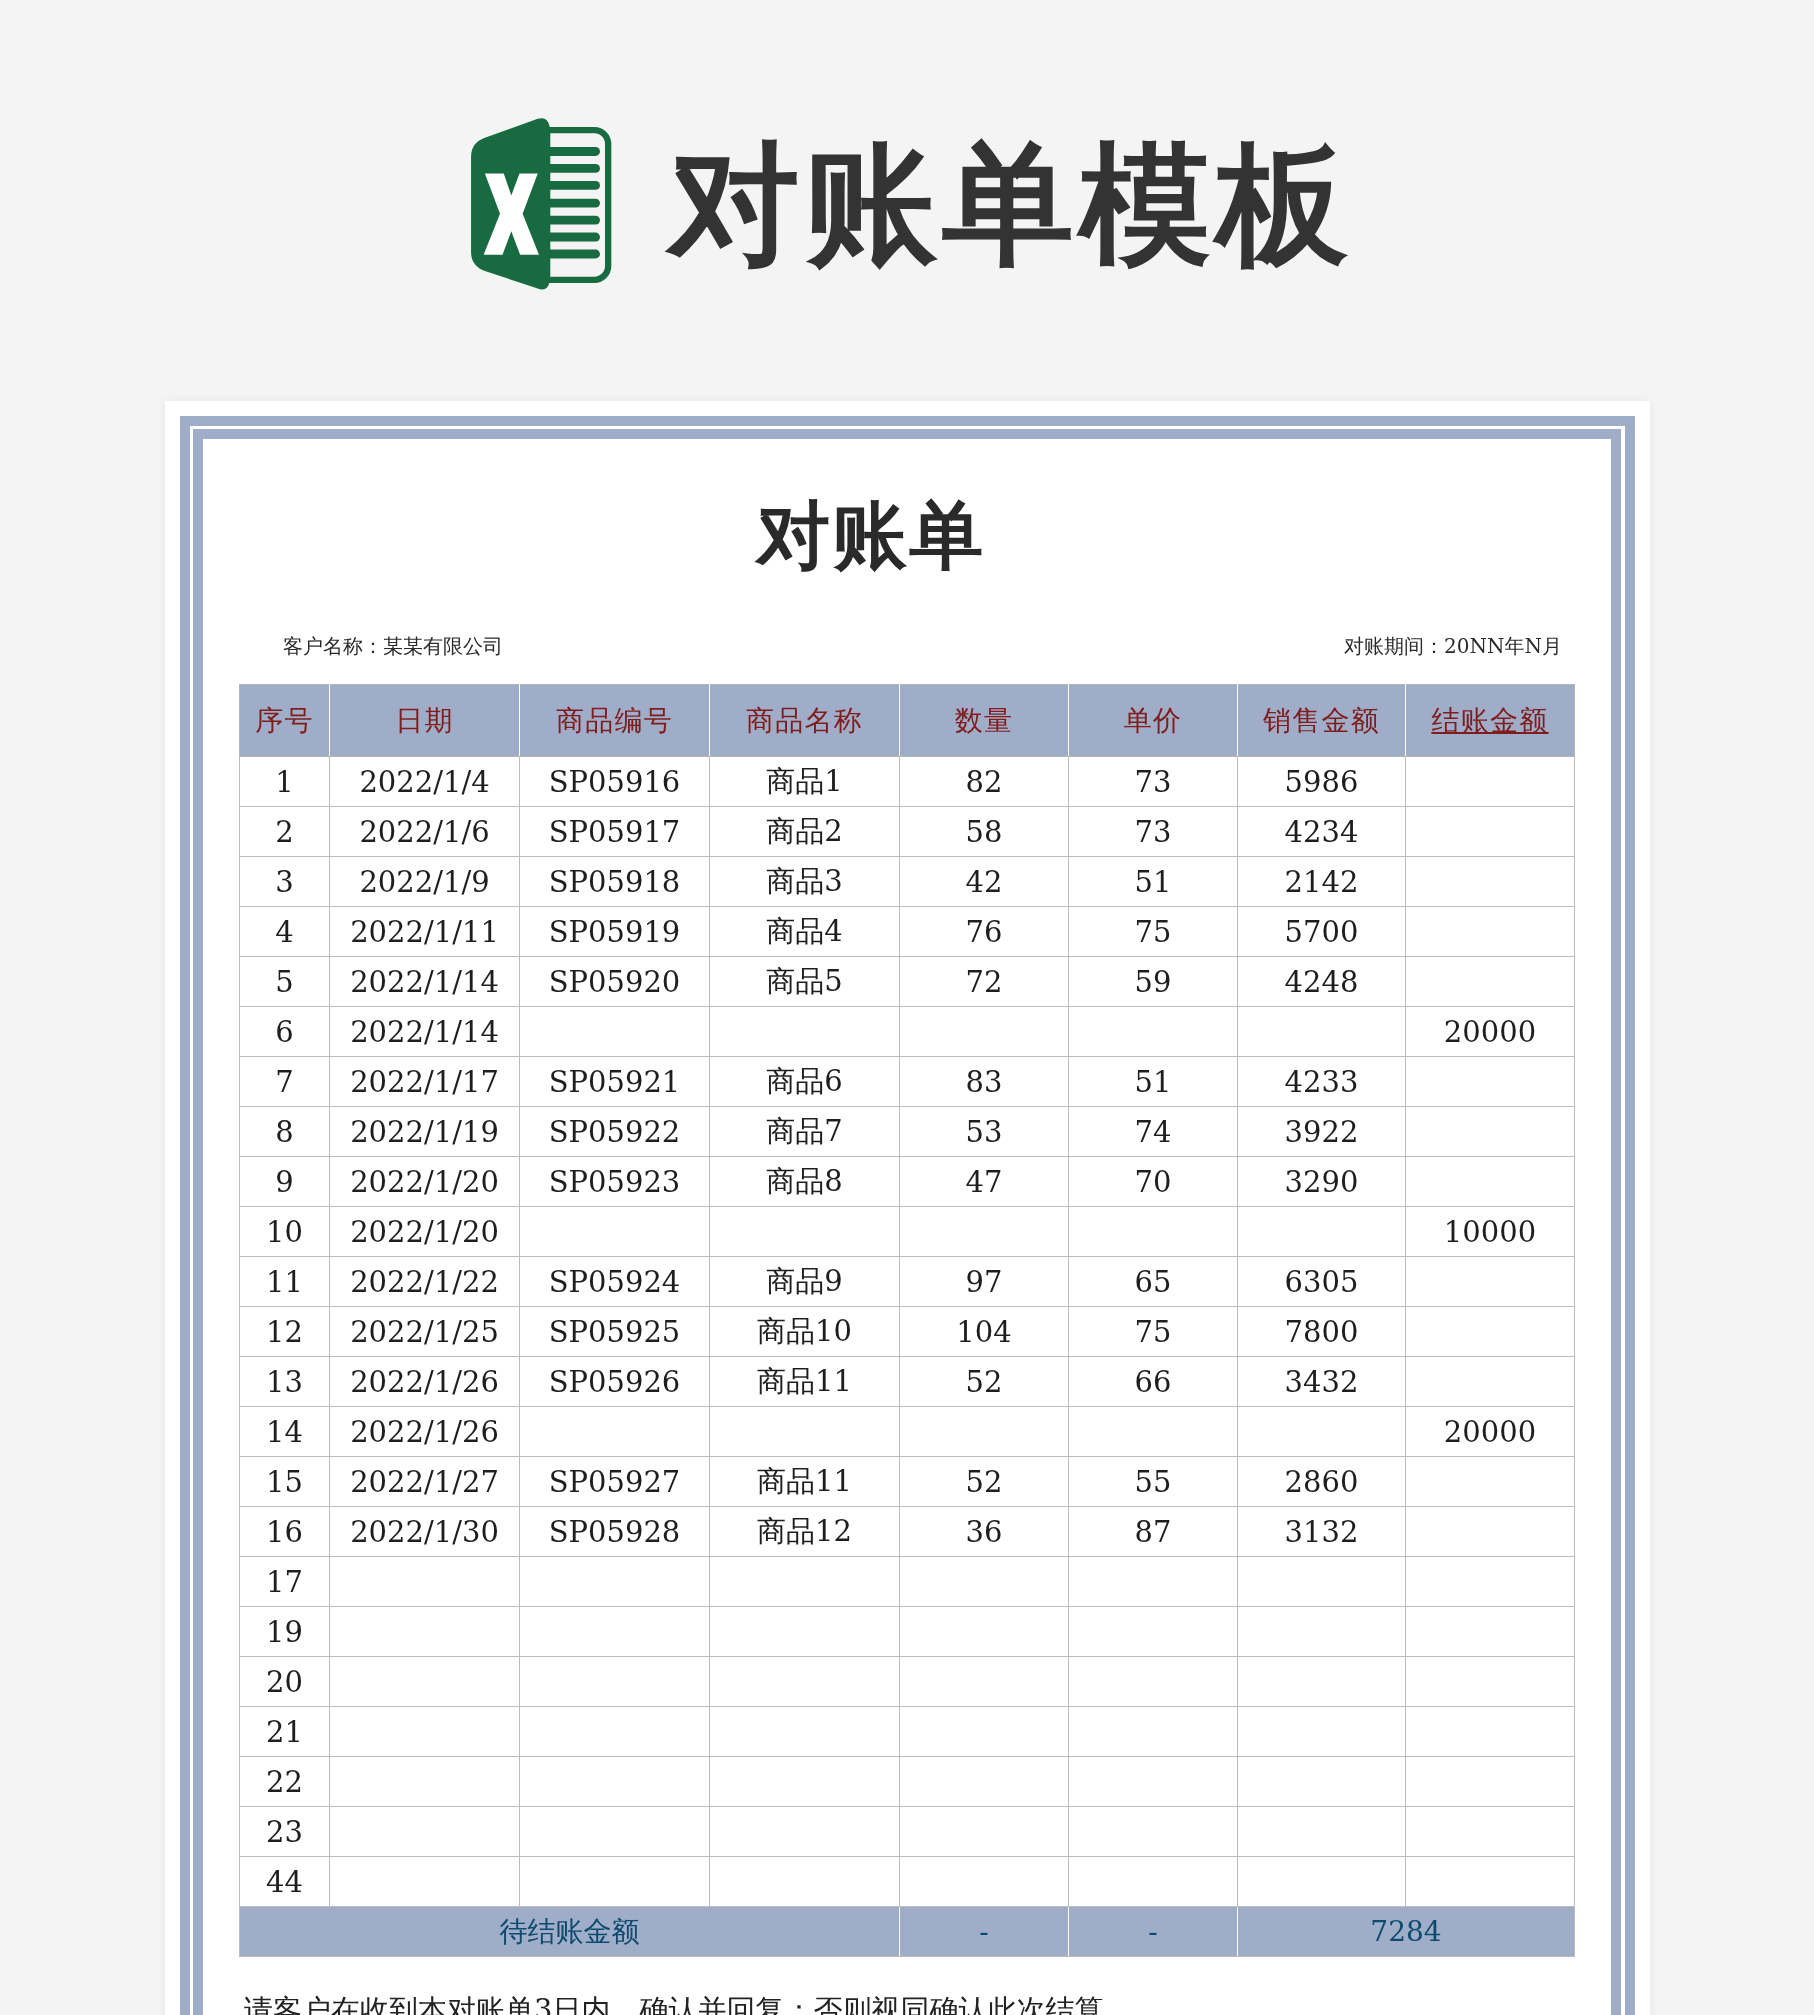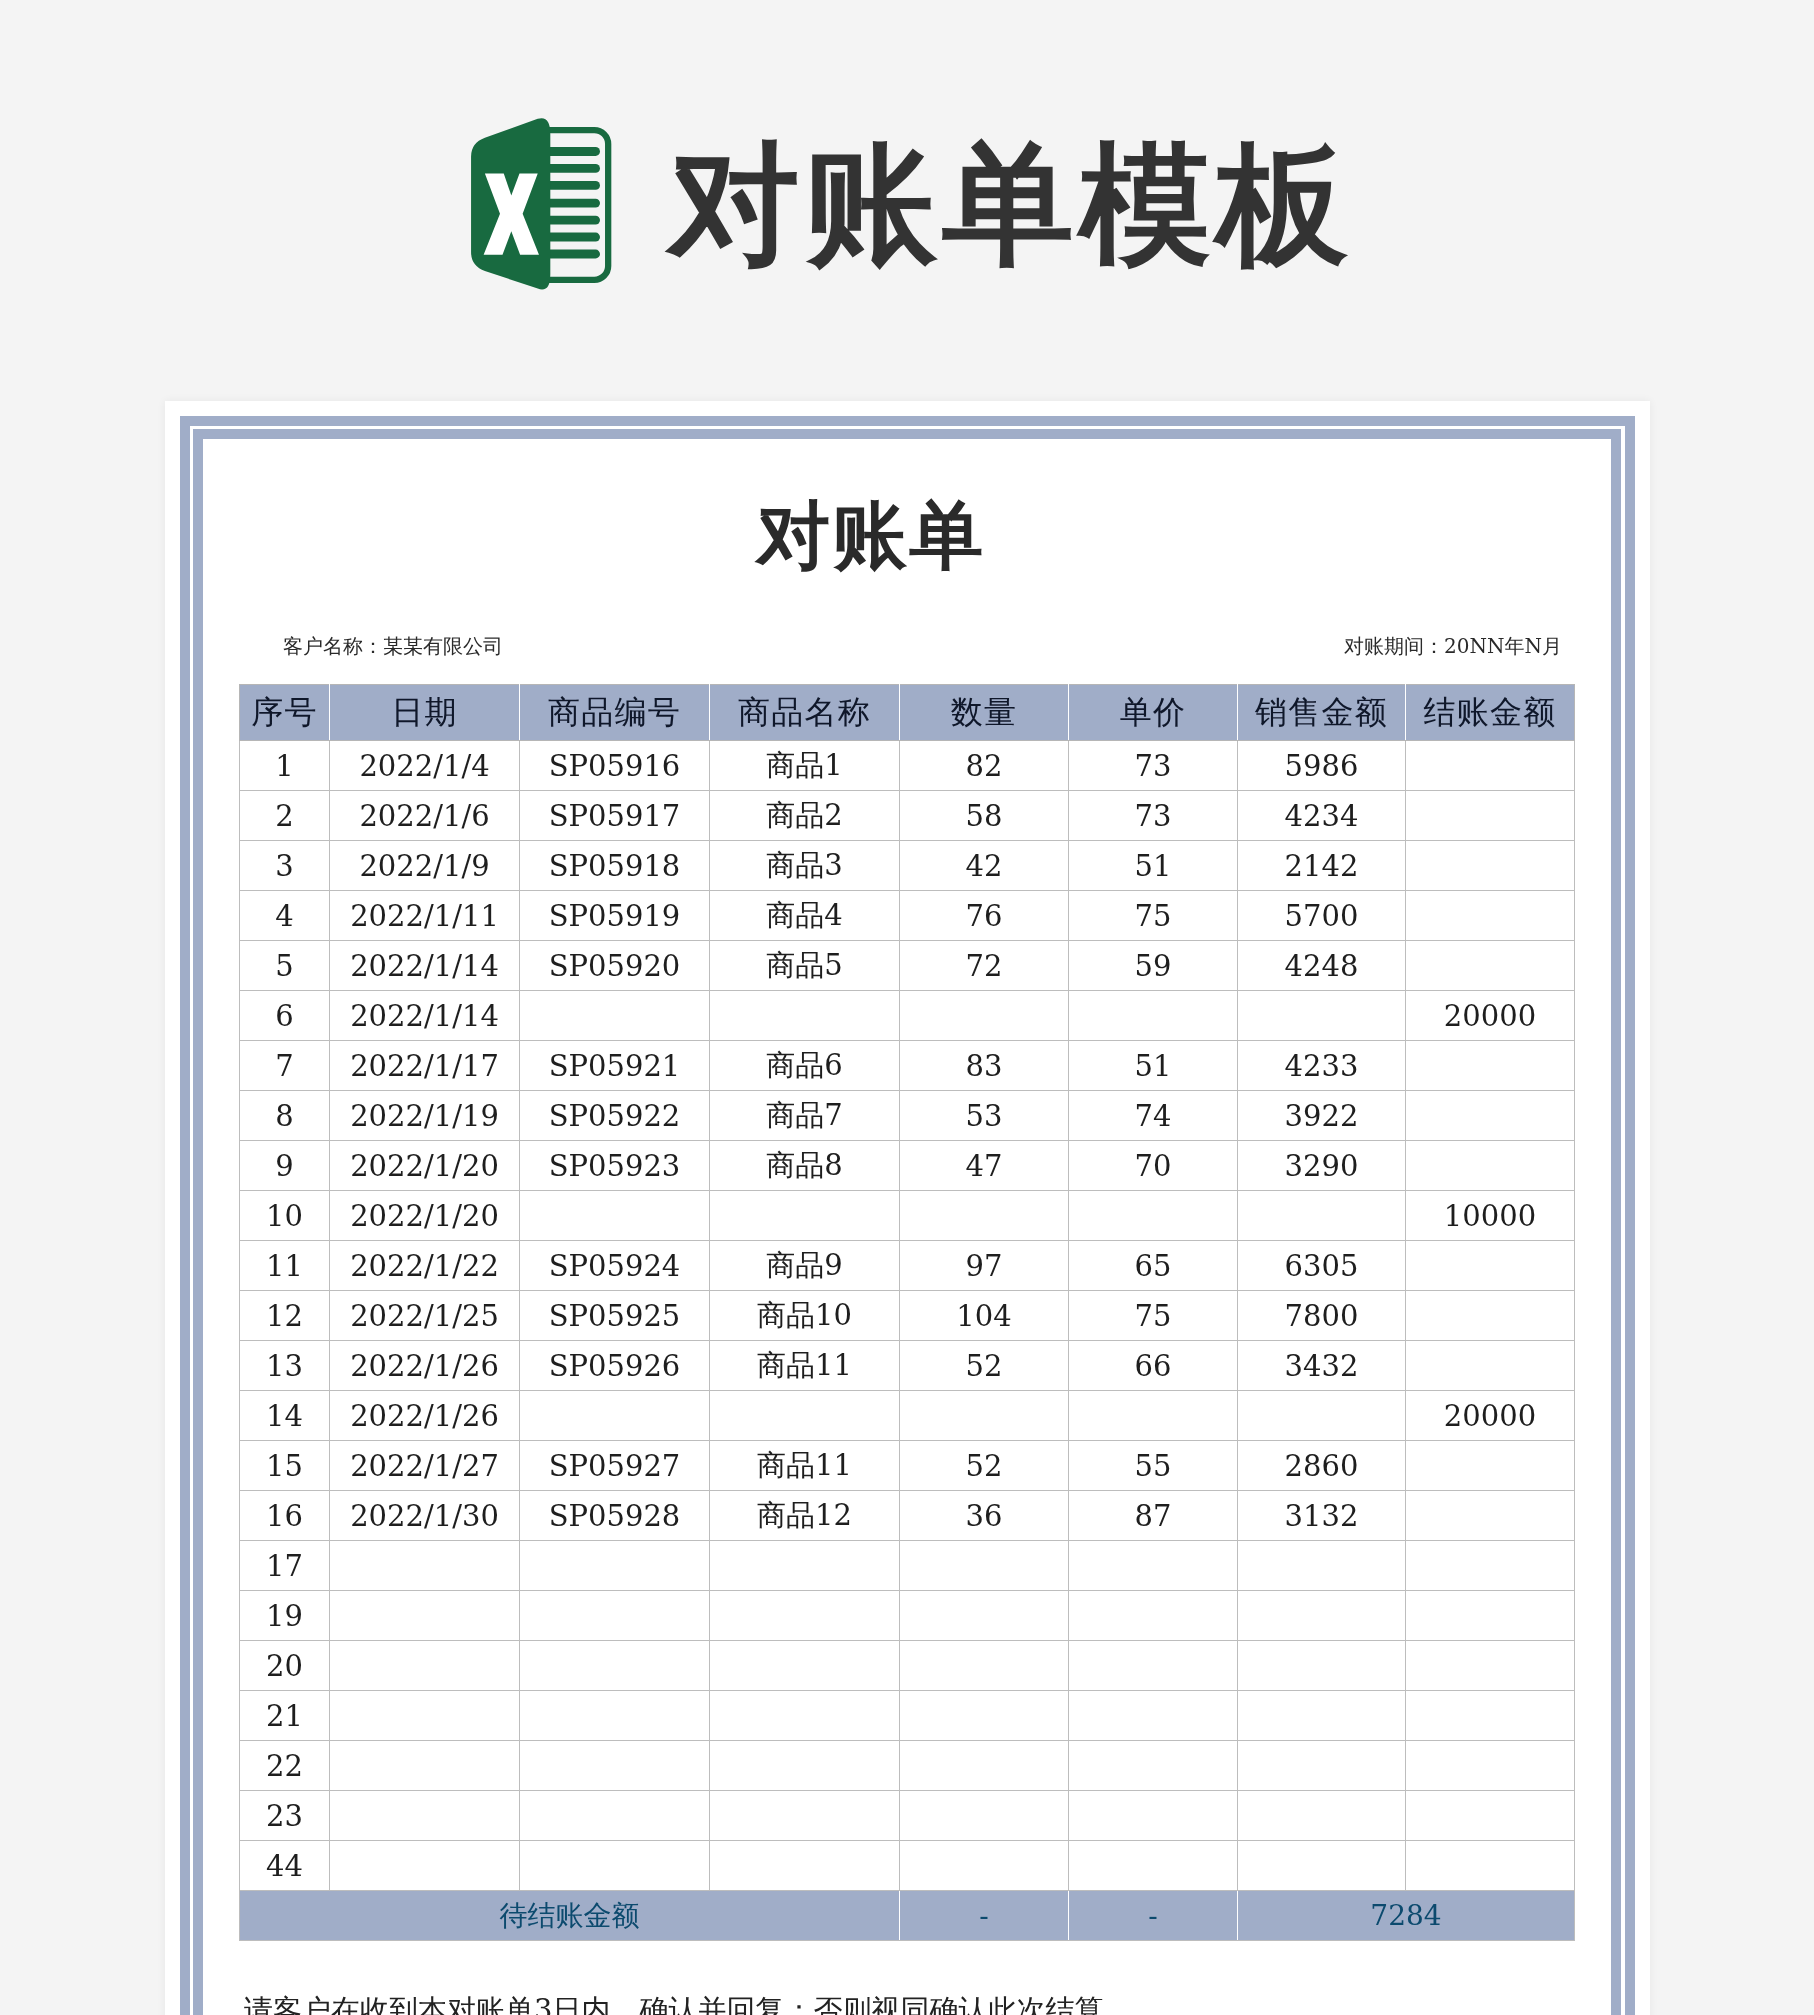--- a/index.html
+++ b/index.html
@@ -41,28 +41,28 @@
     position: absolute; top: 624px; font-size: 20px; line-height: 44px; color: #2a2a2a;
     white-space: nowrap;
   }
   .info-left { left: 283px; }
   .info-right { right: 253px; text-align: right; }
   table.ledger {
     position: absolute; left: 239px; top: 684px; width: 1335px;
     border-collapse: collapse; table-layout: fixed;
   }
   table.ledger th {
-    background: #a0adc8; color: #0f172a; font-weight: normal;
-    font-size: 32px; height: 55px; padding: 0; text-align: center;
+    background: #a0adc8; color: #7f1d1d; font-weight: normal;
+    font-size: 28px; height: 55px; padding: 8px; text-align: center;
     border-left: 1.9px solid #ffffff; border-right: 1.9px solid #ffffff;
     border-top: 1.3px solid #b6b6b6; border-bottom: 1.3px solid #b6b6b6;
     letter-spacing: 1.3px;
   }
   table.ledger th:first-child { border-left: 1.3px solid #b6b6b6; }
-  table.ledger th:last-child { border-right: 1.3px solid #b6b6b6; }
+  table.ledger th:last-child { border-right: 1.3px solid #b6b6b6; text-decoration: underline; }
   table.ledger td {
     height: 49px; padding: 0; text-align: center; font-size: 29px;
     border: 1.6px solid #bdbdbd; color: #1e1e1e; white-space: nowrap;
   }
   table.ledger tr.sum td {
     background: #a0adc8; color: #0c4a6e; height: 49px; font-size: 28px;
     border-left: 1.9px solid #ffffff; border-right: 1.9px solid #ffffff;
     border-top: 1.3px solid #bdbdbd; border-bottom: 1.3px solid #bdbdbd;
   }
   table.ledger tr.sum td:first-child { border-left: 1.3px solid #bdbdbd; }

